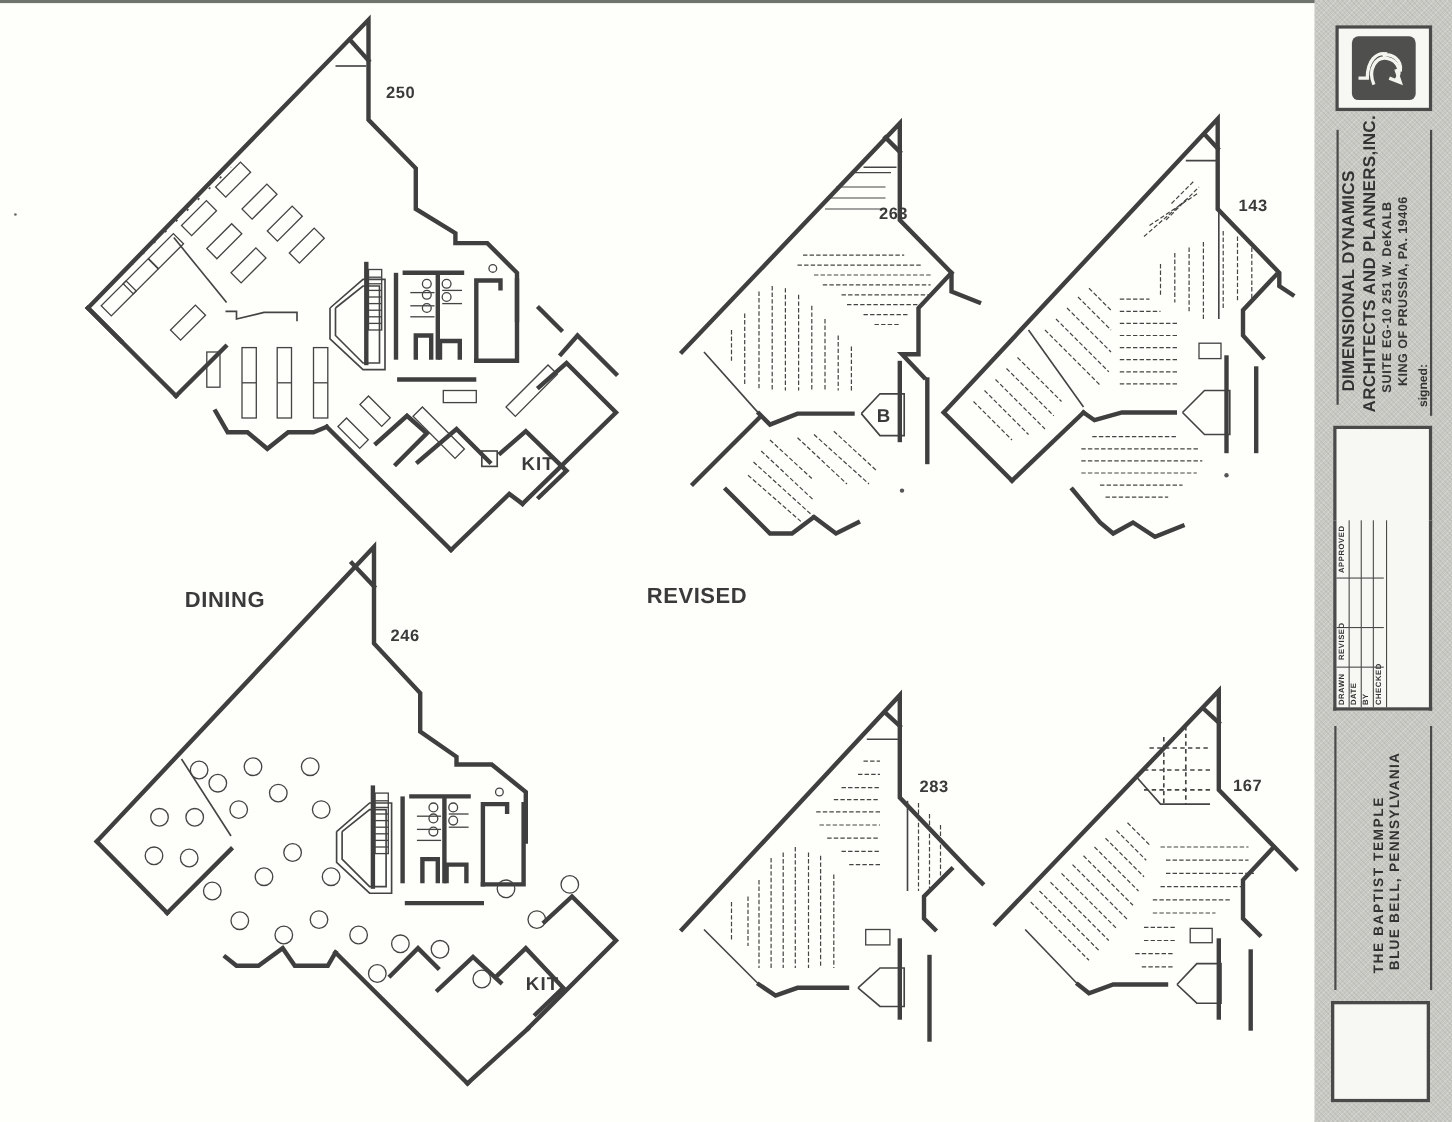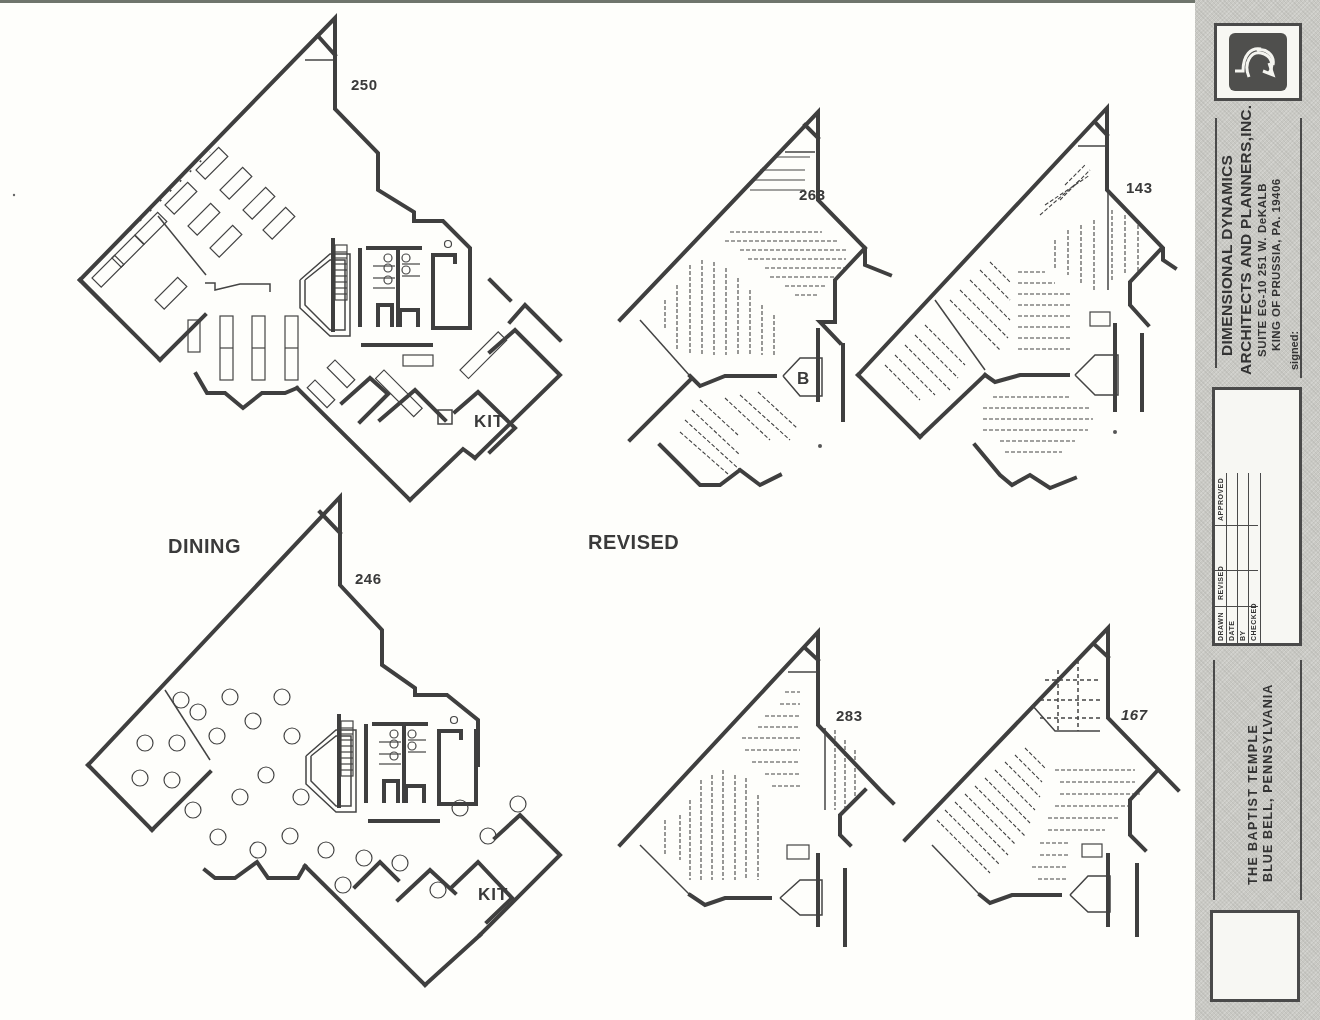--- a/index.html
+++ b/index.html
@@ -442,21 +442,21 @@
 
 <div class="label num" style="left:351px; top:76px;">250</div>
 <div class="label kit" style="left:474px; top:412px;">KIT</div>
 <div class="label cap" style="left:168px; top:535px;">DINING</div>
 <div class="label num" style="left:355px; top:570px;">246</div>
 <div class="label kit" style="left:478px; top:885px;">KIT</div>
 <div class="label cap" style="left:588px; top:531px;">REVISED</div>
 <div class="label num" style="left:799px; top:186px;">263</div>
 <div class="label num" style="left:1126px; top:179px;">143</div>
 <div class="label num" style="left:836px; top:707px;">283</div>
-<div class="label num" style="left:1121px; top:706px;font-style:italic;">167</div>
+<div class="label num" style="left:1121px; top:706px;">167</div>
 
 <div class="strip"></div>
 
 <div class="logo-box">
   <div class="logo-inner">
     <svg width="58" height="58" viewBox="0 0 58 58">
       <path d="M6,38 H14 C14,22 22,14 32,16" stroke="#f4f4ef" stroke-width="3" fill="none"></path>
       <path d="M20,44 C14,30 22,18 32,20 C42,22 46,32 40,40" stroke="#f4f4ef" stroke-width="3" fill="none"></path>
       <path d="M34,38 L44,42 L40,30" stroke="#f4f4ef" stroke-width="3" fill="none"></path>
       <path d="M28,18 C36,14 46,22 44,32" stroke="#f4f4ef" stroke-width="3" fill="none"></path>

